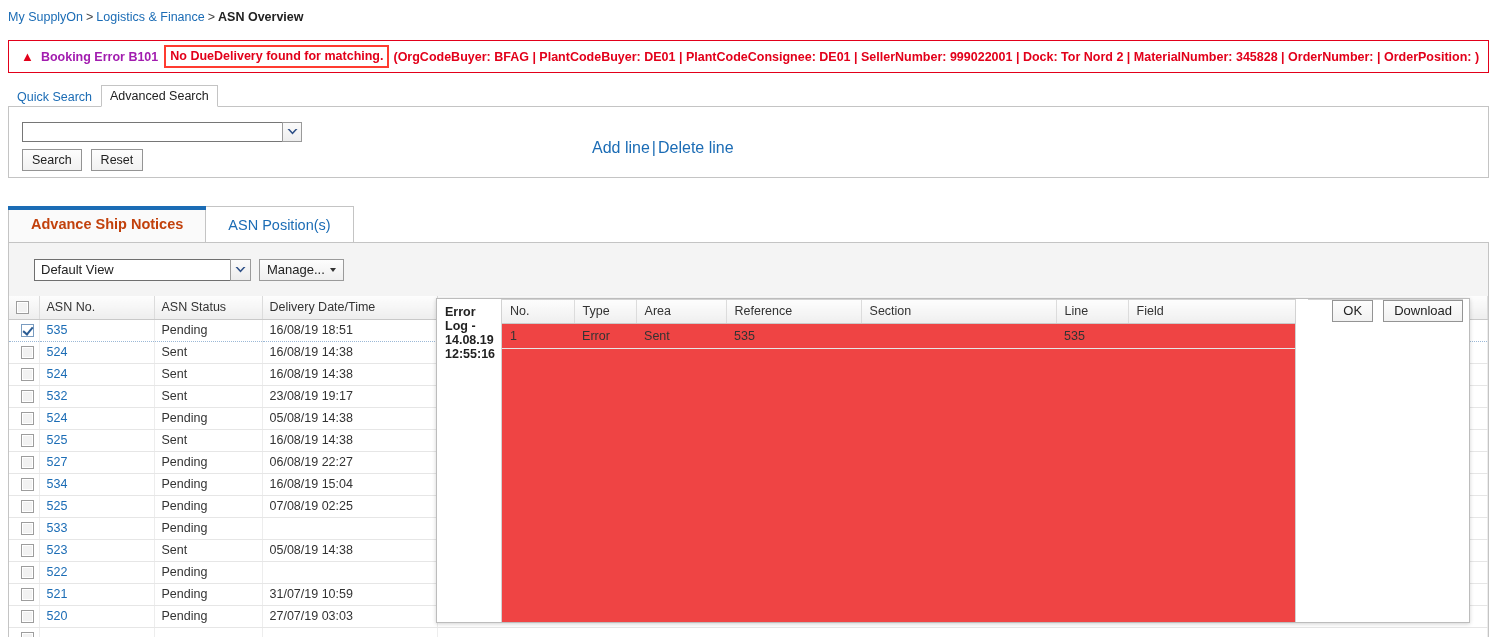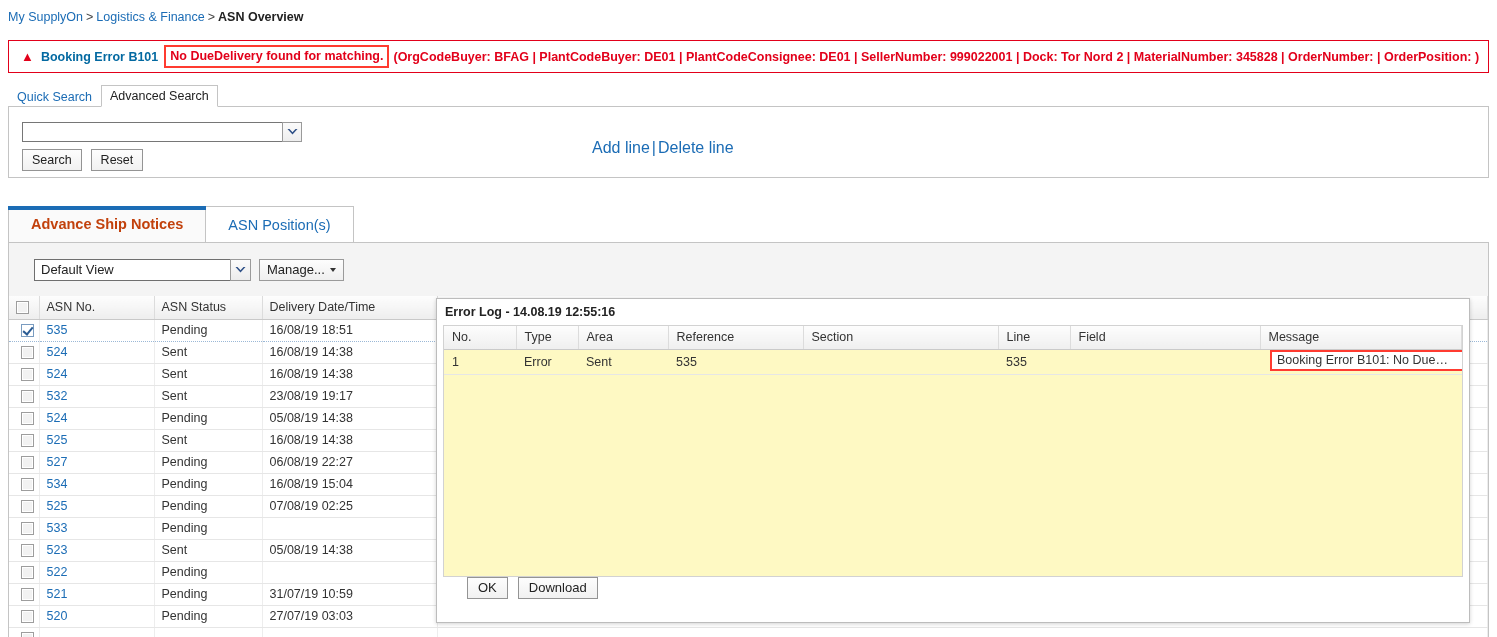--- a/index.html
+++ b/index.html
@@ -31,21 +31,21 @@
     background: #ffffff;
     display: flex; align-items: center;
     overflow: hidden;
     white-space: nowrap;
   }
   .err-icon {
     color:#e2001a; font-size: 13px; margin-left: 12px; margin-right: 7px;
     line-height: 1;
   }
   .err-code {
-    color:#0369a1; font-weight: bold; font-size: 12.5px;
+    color:#a21caf; font-weight: bold; font-size: 12.5px;
   }
   .err-highlight {
     color:#e2001a; font-weight: bold; font-size: 12.5px;
     border: 2px solid #ff3b30;
     padding: 3px 4px 4px 4px;
     margin: 0 2px 0 6px;
     background:#fff;
     display:inline-block;
     line-height: 1.0;
   }
@@ -188,27 +188,27 @@
     content:""; position:absolute; left:3px; top:0px; width:4px; height:8px;
     border:solid #2b5c94; border-width: 0 2px 2px 0; transform: rotate(40deg);
   }
   .asn-link { color:#1b6cb5; cursor:pointer; }
 
   
   .errlog {
     position:absolute; left:436px; top:298px; width: 1034px; height: 325px;
     background:#ffffff; border:1px solid #bcbcbc;
     box-shadow: 0 1px 4px rgba(0,0,0,.18);
-    display:flex; flex-direction:column;
+    display:flex; flex-direction:row;
   }
   .errlog-title {
     font-size: 12.5px; font-weight:bold; color:#222;
     padding: 6px 0 6px 8px; background:#fff;
   }
-  .errlog-tablewrap { flex: 1 1 auto; margin: 0 6px; border:1px solid #d2d2d2; border-bottom:none; overflow:hidden; background:#fef9c3; }
+  .errlog-tablewrap { flex: 1 1 auto; margin: 0 6px; border:1px solid #d2d2d2; border-bottom:none; overflow:hidden; background:#ef4444; }
   table.errtbl { border-collapse: collapse; width:100%; table-layout: fixed; }
   table.errtbl th {
     background: linear-gradient(#fdfdfd,#efefef);
     border-bottom:1px solid #cacaca; border-right:1px solid #dcdcdc;
     font-weight: normal; font-size: 12.5px; color:#333; text-align:left;
     height: 23px; padding: 0 0 0 8px; white-space:nowrap;
   }
   table.errtbl td {
     border-bottom:1px solid #e6e6e6;
     height: 22px; font-size: 12.5px; color:#333; padding: 0 0 0 8px;

